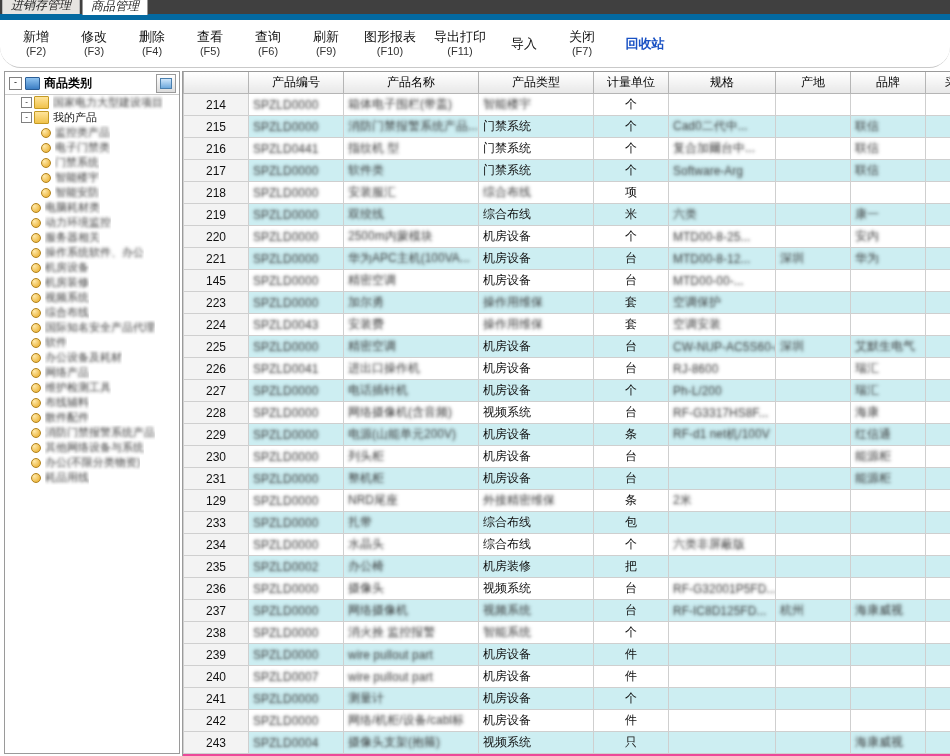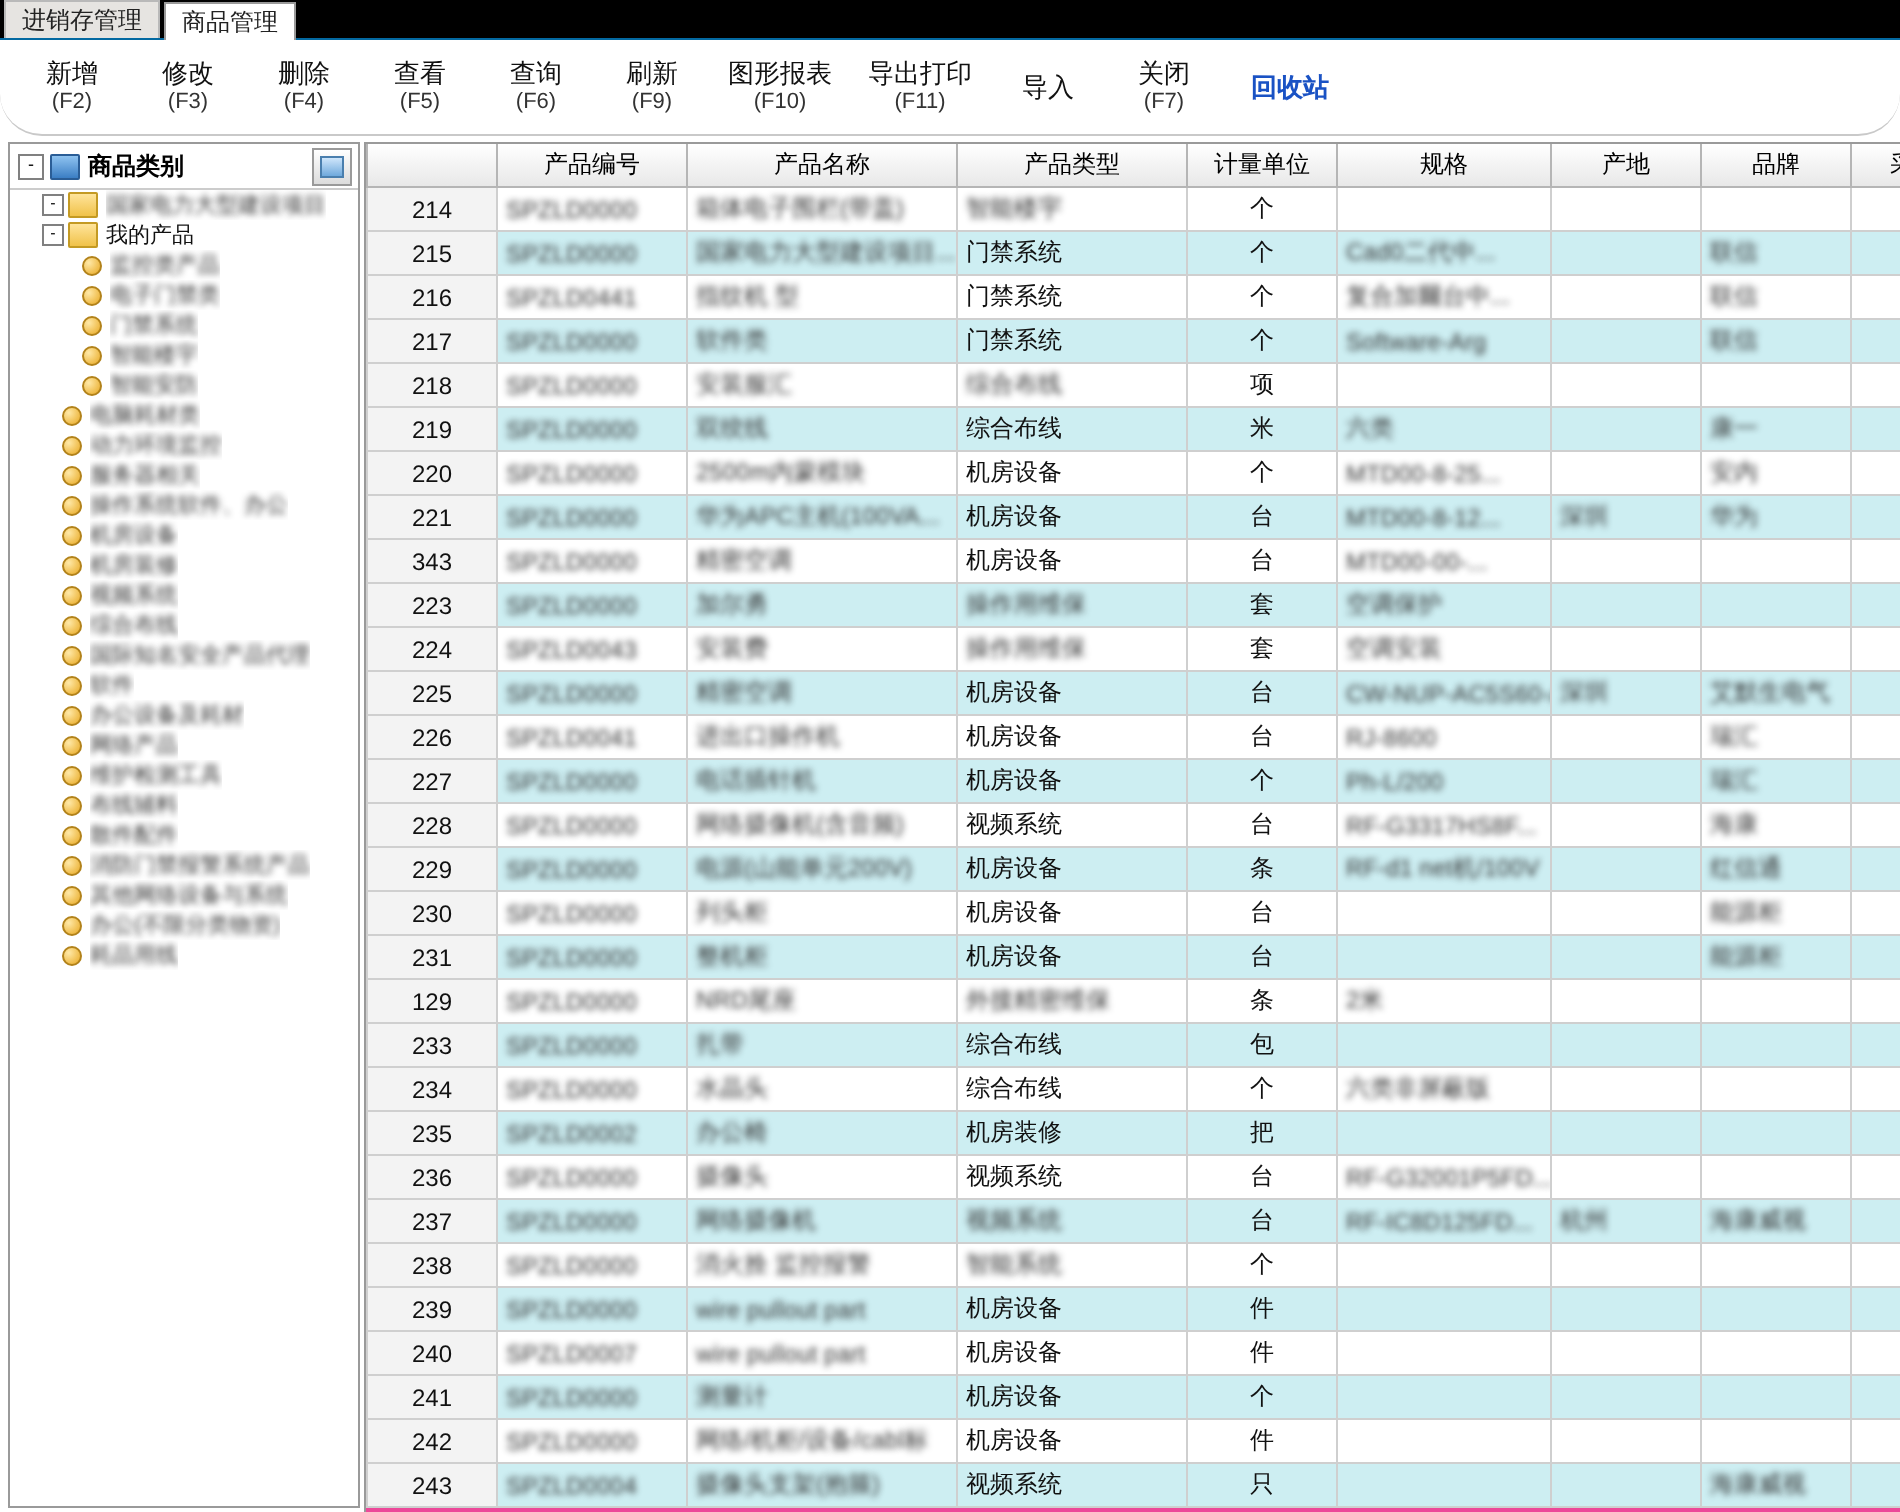--- a/index.html
+++ b/index.html
@@ -13,26 +13,27 @@
     height: 756px;
     position: relative;
     background: #ffffff;
     overflow: hidden;
     font-size: 12px;
     color: #000;
   }
   
   .tabstrip {
     height: 20px;
-    background: #000000;
-    border-bottom: 1px solid #0369a1;
+    background: #404040;
+    border-bottom: 6px solid #0369a1;
     display: flex;
     align-items: flex-end;
     padding-left: 2px;
     box-sizing: border-box;
+    font-style: italic;
   }
   .tab {
     height: 18px;
     line-height: 18px;
     padding: 0 8px;
     font-size: 12px;
     border: 1px solid #b9b9b9;
     border-bottom: none;
     background: #e6e4e1;
     margin-right: 2px;
@@ -468,21 +469,21 @@
               <td class=""><span class="blurtext">智能楼宇</span></td>
               <td class="c"><span>个</span></td>
               <td class=""><span class="blurtext"></span></td>
               <td class=""><span class="blurtext"></span></td>
               <td class=""><span class="blurtext"></span></td>
               <td class="r"></td>
             </tr>
             <tr class="alt">
               <td class="rownum"><span>215</span></td>
               <td class=""><span class="blurtext">SPZLD0000</span></td>
-              <td class=""><span class="blurtext">国家电力大型建设项目...</span></td>
+              <td class=""><span class="blurtext">消防门禁报警系统产品...</span></td>
               <td class=""><span>门禁系统</span></td>
               <td class="c"><span>个</span></td>
               <td class=""><span class="blurtext">Cad0二代中...</span></td>
               <td class=""><span class="blurtext"></span></td>
               <td class=""><span class="blurtext">联信</span></td>
               <td class="r"></td>
             </tr>
             <tr class="norm">
               <td class="rownum"><span>216</span></td>
               <td class=""><span class="blurtext">SPZLD0441</span></td>
@@ -543,21 +544,21 @@
               <td class=""><span class="blurtext">SPZLD0000</span></td>
               <td class=""><span class="blurtext">华为APC主机(100VA...</span></td>
               <td class=""><span>机房设备</span></td>
               <td class="c"><span>台</span></td>
               <td class=""><span class="blurtext">MTD00-8-12...</span></td>
               <td class=""><span class="blurtext">深圳</span></td>
               <td class=""><span class="blurtext">华为</span></td>
               <td class="r"></td>
             </tr>
             <tr class="norm">
-              <td class="rownum"><span>343</span></td>
+              <td class="rownum"><span>145</span></td>
               <td class=""><span class="blurtext">SPZLD0000</span></td>
               <td class=""><span class="blurtext">精密空调</span></td>
               <td class=""><span>机房设备</span></td>
               <td class="c"><span>台</span></td>
               <td class=""><span class="blurtext">MTD00-00-...</span></td>
               <td class=""><span class="blurtext"></span></td>
               <td class=""><span class="blurtext"></span></td>
               <td class="r"></td>
             </tr>
             <tr class="alt">

